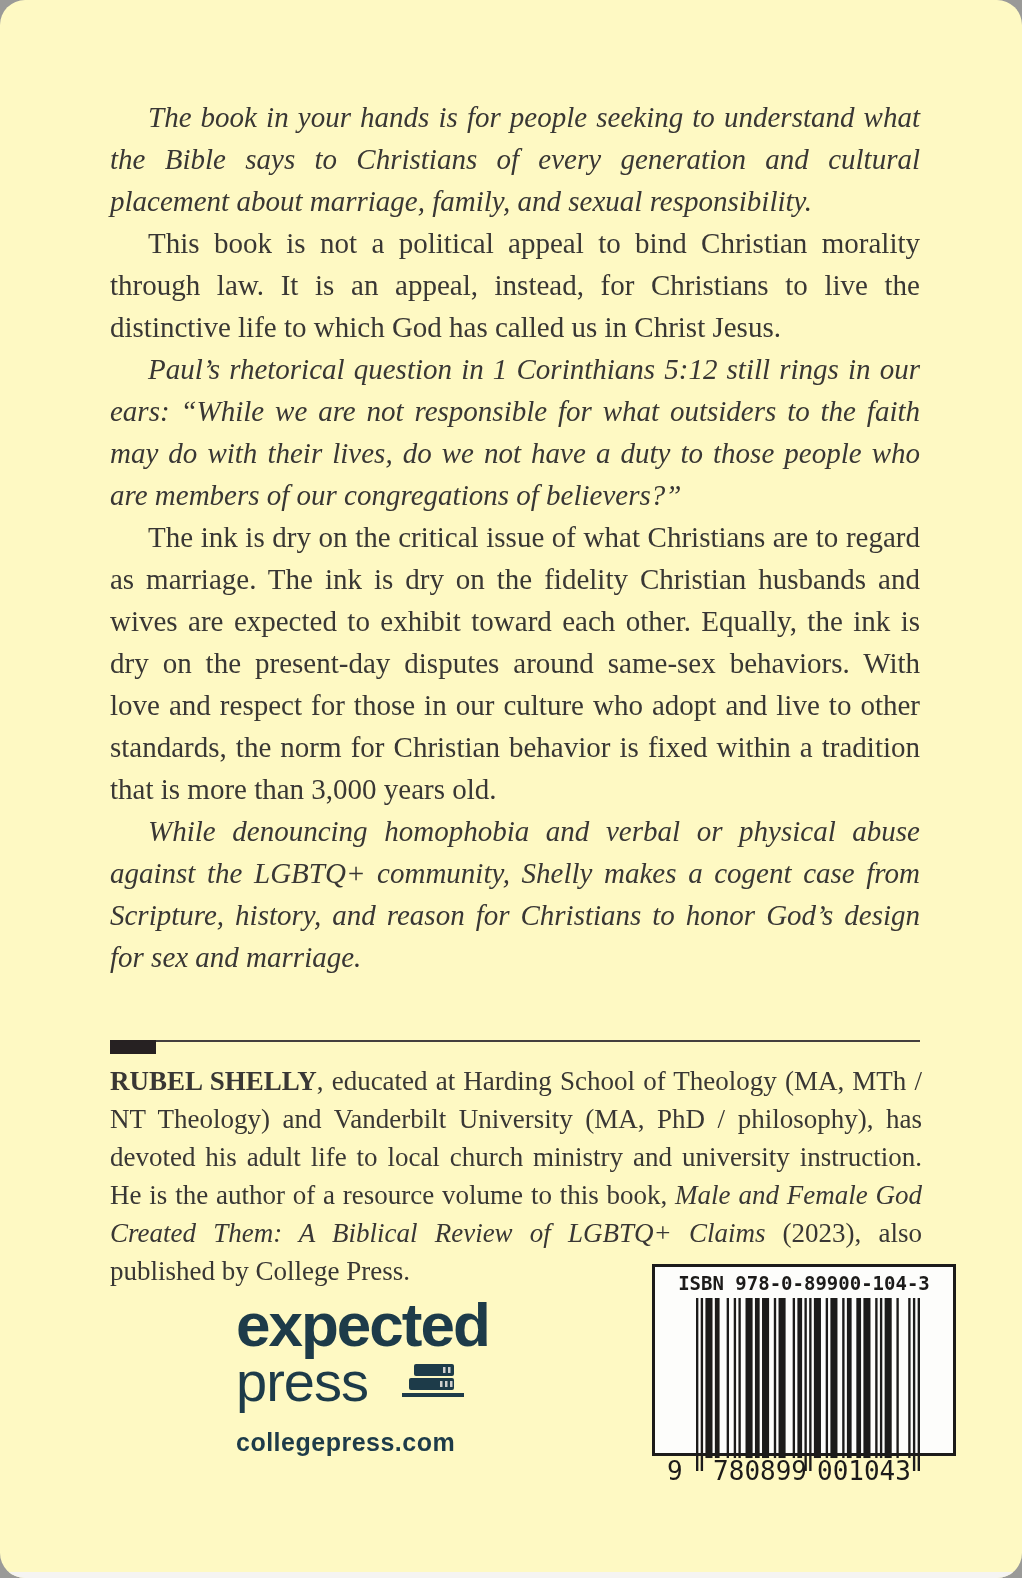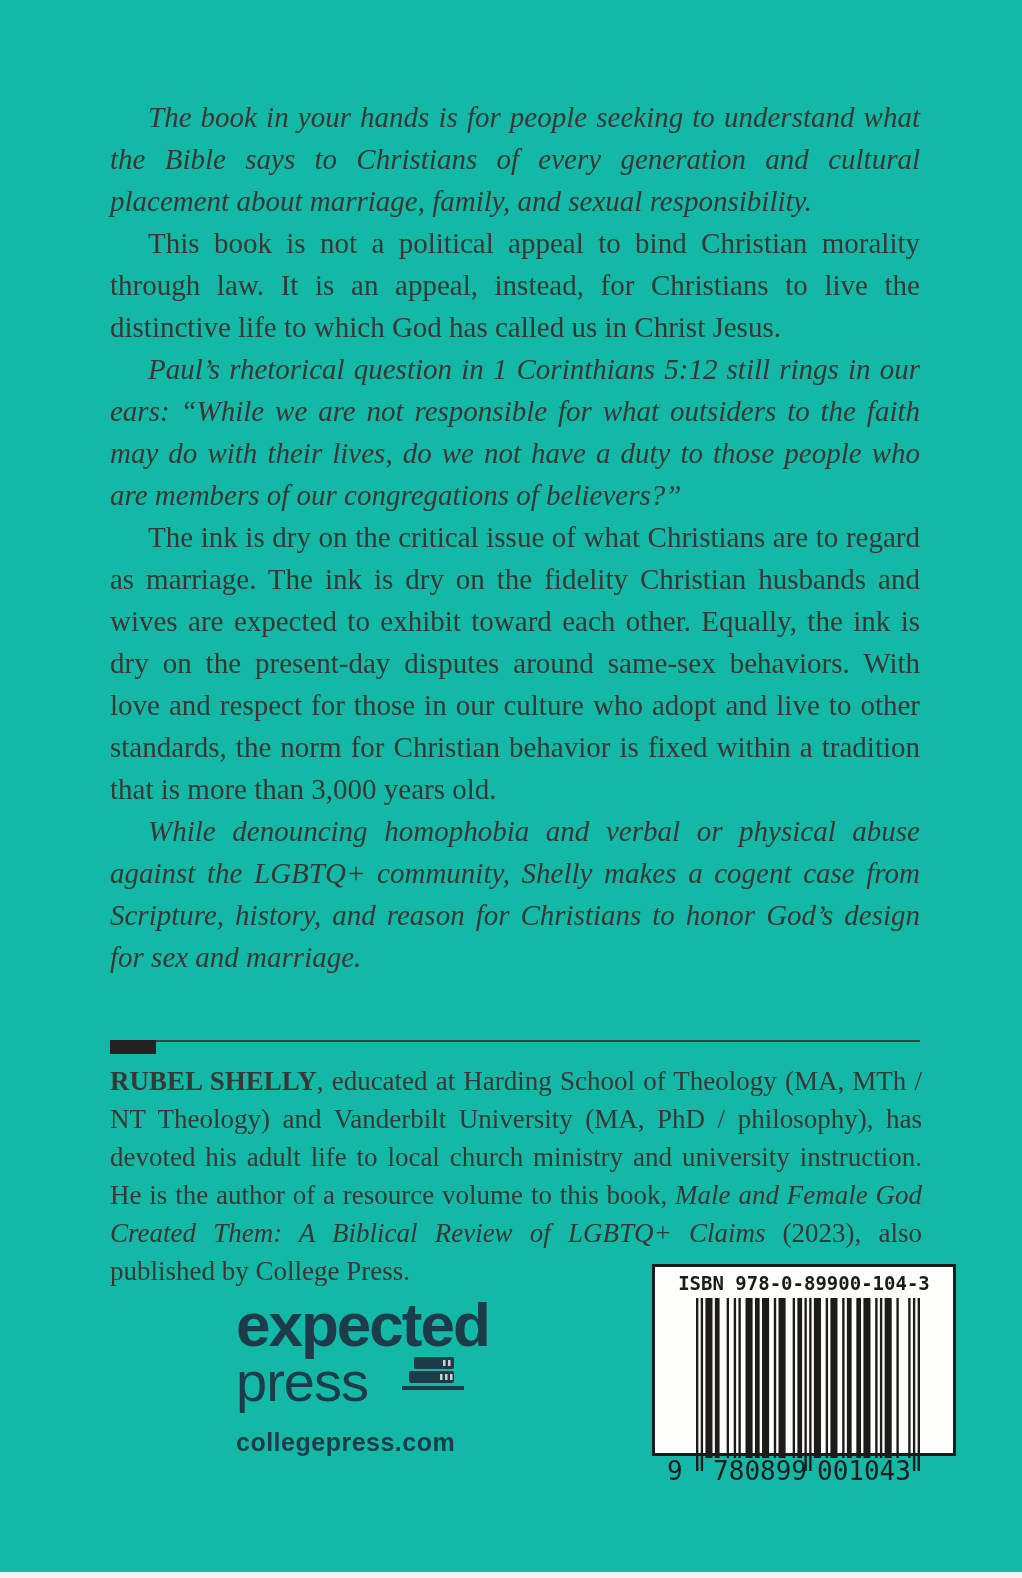--- a/index.html
+++ b/index.html
@@ -30,21 +30,21 @@
     position:absolute;left:110px;top:1062px;width:812px;
     font-size:27px;line-height:38px;text-align:justify;margin:0;
   }
   
   .publisher{
     position:absolute;left:236px;top:1296px;width:230px;
     color:#1d3b49;
     font-family:"Liberation Sans",sans-serif;
   }
   .logo-line1{font-size:62px;font-weight:700;letter-spacing:-2px;line-height:58px;}
-  .logo-row{display:flex;align-items:flex-start;gap:34px;margin-top:2px;}
+  .logo-row{display:flex;align-items:center;gap:34px;margin-top:2px;}
   .logo-line2{font-size:56px;font-weight:500;letter-spacing:-1px;line-height:52px;}
   .book-icon{display:block;margin-bottom:4px;}
   .logo-site{font-size:25px;font-weight:700;letter-spacing:0.5px;margin-top:20px;}
   
   .barcode{
     position:absolute;left:652px;top:1264px;width:304px;height:192px;
     background:#fdfdfb;border:3px solid #1c1b1a;box-sizing:border-box;
     font-family:"DejaVu Sans Mono",monospace;color:#1c1b1a;
   }
   .isbn-label{
@@ -55,21 +55,21 @@
   .digits span{position:absolute;font-size:26px;}
   .digit-first{left:12px;top:189px;}
   .digit-left{left:48px;top:189px;width:104px;text-align:right;}
   .digit-right{left:162px;top:189px;width:104px;text-align:left;}
   
   .bottom-strip{position:absolute;left:0;bottom:0;width:1022px;height:6px;background:#f5f4f2;}
 </style>
 </head>
 <body>
 
-<div class="page" style="background: #14b8a6; color: rgb(57, 55, 52);">
+<div class="page" style="background: #fef9c3; color: rgb(57, 55, 52); border-radius: 25px;">
 
   <div class="blurb">
     <p class="italic">The book in your hands is for people seeking to understand what the Bible says to Christians of every generation and cultural placement about marriage, family, and sexual responsibility.</p>
     <p class="roman">This book is not a political appeal to bind Christian morality through law. It is an appeal, instead, for Christians to live the distinctive life to which God has called us in Christ Jesus.</p>
     <p class="italic">Paul’s rhetorical question in 1 Corinthians 5:12 still rings in our ears: “While we are not responsible for what outsiders to the faith may do with their lives, do we not have a duty to those people who are members of our congregations of believers?”</p>
     <p class="roman">The ink is dry on the critical issue of what Christians are to regard as marriage. The ink is dry on the fidelity Christian husbands and wives are expected to exhibit toward each other. Equally, the ink is dry on the present-day disputes around same-sex behaviors. With love and respect for those in our culture who adopt and live to other standards, the norm for Christian behavior is fixed within a tradition that is more than 3,000 years old.</p>
     <p class="italic">While denouncing homophobia and verbal or physical abuse against the LGBTQ+ community, Shelly makes a cogent case from Scripture, history, and reason for Christians to honor God’s design for sex and marriage.</p>
   </div>
 
   <div class="divider">

